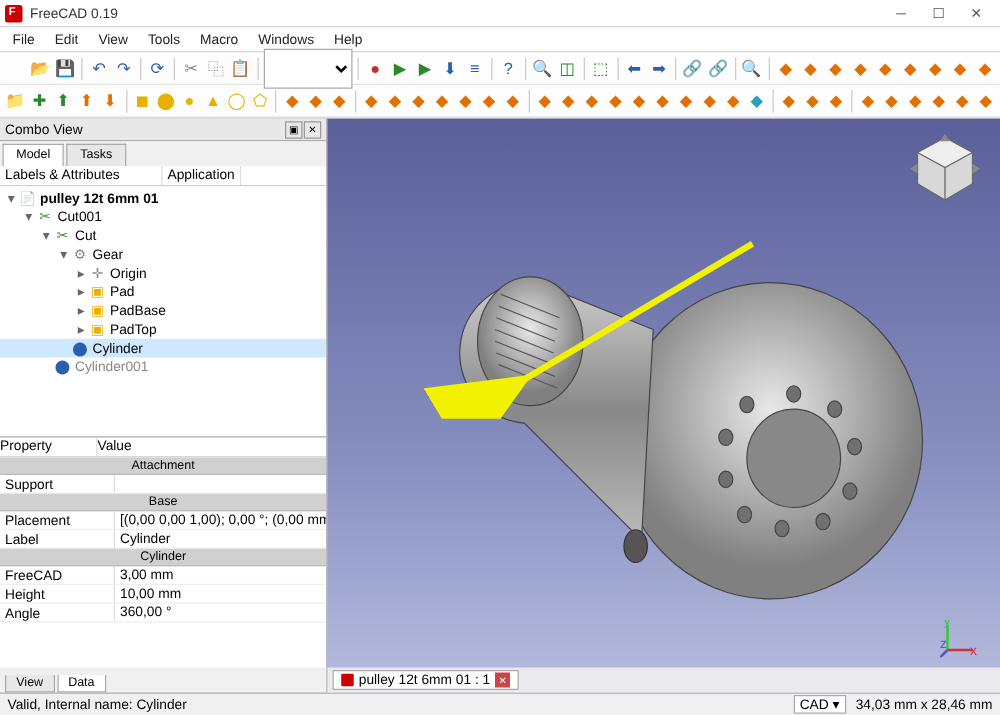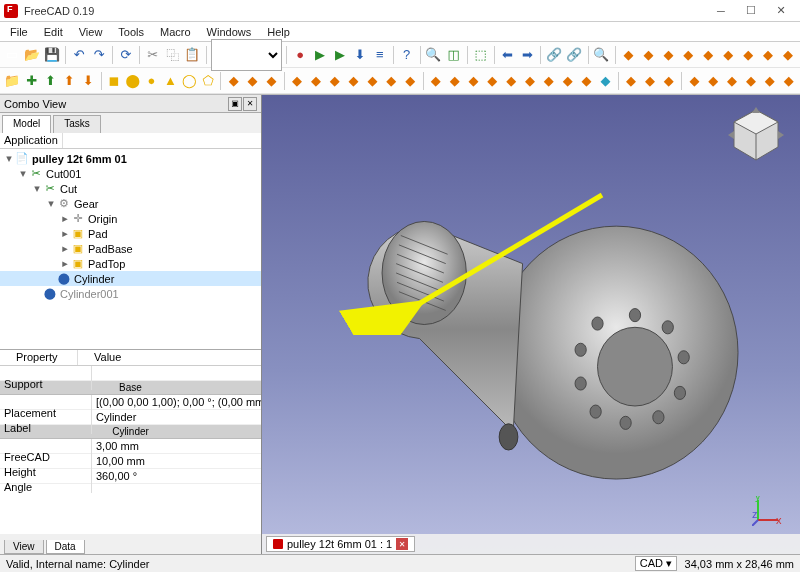--- a/index.html
+++ b/index.html
@@ -38,24 +38,24 @@
 .tn { display: flex; align-items: center; height: 15px; white-space: nowrap; cursor: pointer; }
 .tn .tw { width: 10px; text-align: center; color: #666; }
 .tn .ic { width: 12px; height: 12px; margin: 0 2px; display: inline-flex; align-items: center; justify-content: center; }
 .tn.sel { background: #cde8ff; }
 .tn.sel .lbl { background: #cde8ff; }
 .tn .lbl { padding: 0 2px; }
 .tn.grey .lbl { color: #888; }
 
 .props { flex: 1; background: #fff; border-top: 1px solid #aaa; display: flex; flex-direction: column; min-height: 0; }
 .phdr { height: 16px; display: flex; border-bottom: 1px solid #ccc; font-size: 10px; }
-.phdr > div { padding: 1px 16px; }
+.phdr > div { padding: 1px 0; }
 .pgroup { background: #d0d0d0; padding: 1px 6px; font-size: 10px; border-bottom: 1px solid #bbb; font-weight: normal; text-align: center; }
 .prow { display: flex; height: 15px; font-size: 10px; border-bottom: 1px solid #eee; }
-.prow .pk { width: 92px; padding: 12px 4px; border-right: 1px solid #ddd; }
+.prow .pk { width: 92px; padding: 2px 4px; border-right: 1px solid #ddd; }
 .prow .pv { flex: 1; padding: 1px 4px; overflow: hidden; white-space: nowrap; }
 
 .btabs { height: 20px; display: flex; align-items: flex-end; padding: 0 4px; background: #f0f0f0; }
 .btab { padding: 1px 8px; border: 1px solid #aaa; border-top: none; margin-right: 2px; background: #e8e8e8; font-size: 10px; cursor: pointer; }
 .btab.active { background: #fff; }
 
 .viewport { flex: 1; position: relative; background: linear-gradient(#5a5f9a 0%, #8890c0 60%, #b8bde0 100%); }
 .doctabs { position: absolute; bottom: 0; left: 0; height: 20px; display: flex; align-items: center; padding: 0 4px; background: rgba(240,240,240,0.9); width: 100%; }
 .doctab { display: flex; align-items: center; padding: 1px 6px; border: 1px solid #aaa; background: #fff; font-size: 10px; gap: 4px; }
 .doctab .cls { width: 12px; height: 12px; background: #c44; color: #fff; display: flex; align-items: center; justify-content: center; font-size: 8px; cursor: pointer; }
@@ -339,20 +339,21 @@
       <span>Combo View</span>
       <span class="spacer"></span>
       <span class="pb">▣</span>
       <span class="pb">✕</span>
     </div>
     <div class="tabstrip">
       <div class="tab active">Model</div>
       <div class="tab">Tasks</div>
     </div>
     <div class="cols">
+      <div style="width:130px">Labels &amp; Attributes</div>
       <div>Application</div>
     </div>
     <div class="tree">
       <div id="treebody">
           <div class="tn" style="padding-left: 4px;">
             <span class="tw">▾</span>
             <span class="ic" style="color: rgb(204, 0, 0);">📄</span>
             <span class="lbl" style="font-weight: bold;">pulley 12t 6mm 01</span>
           </div>
           <div class="tn" style="padding-left: 18px;">
@@ -401,20 +402,21 @@
             <span class="lbl">Cylinder001</span>
           </div>
         </div>
     </div>
     <div class="props">
       <div class="phdr">
         <div style="width:78px;border-right:1px solid #ddd">Property</div>
         <div>Value</div>
       </div>
       <div id="propbody" style="flex:1;overflow:auto">
+          <div class="pgroup">Attachment</div>
           <div class="prow">
             <div class="pk">Support</div>
             <div class="pv"></div>
           </div>
           <div class="pgroup">Base</div>
           <div class="prow">
             <div class="pk">Placement</div>
             <div class="pv">[(0,00 0,00 1,00); 0,00 °; (0,00 mm 0,00 mm 0,0…</div>
           </div>
           <div class="prow">

